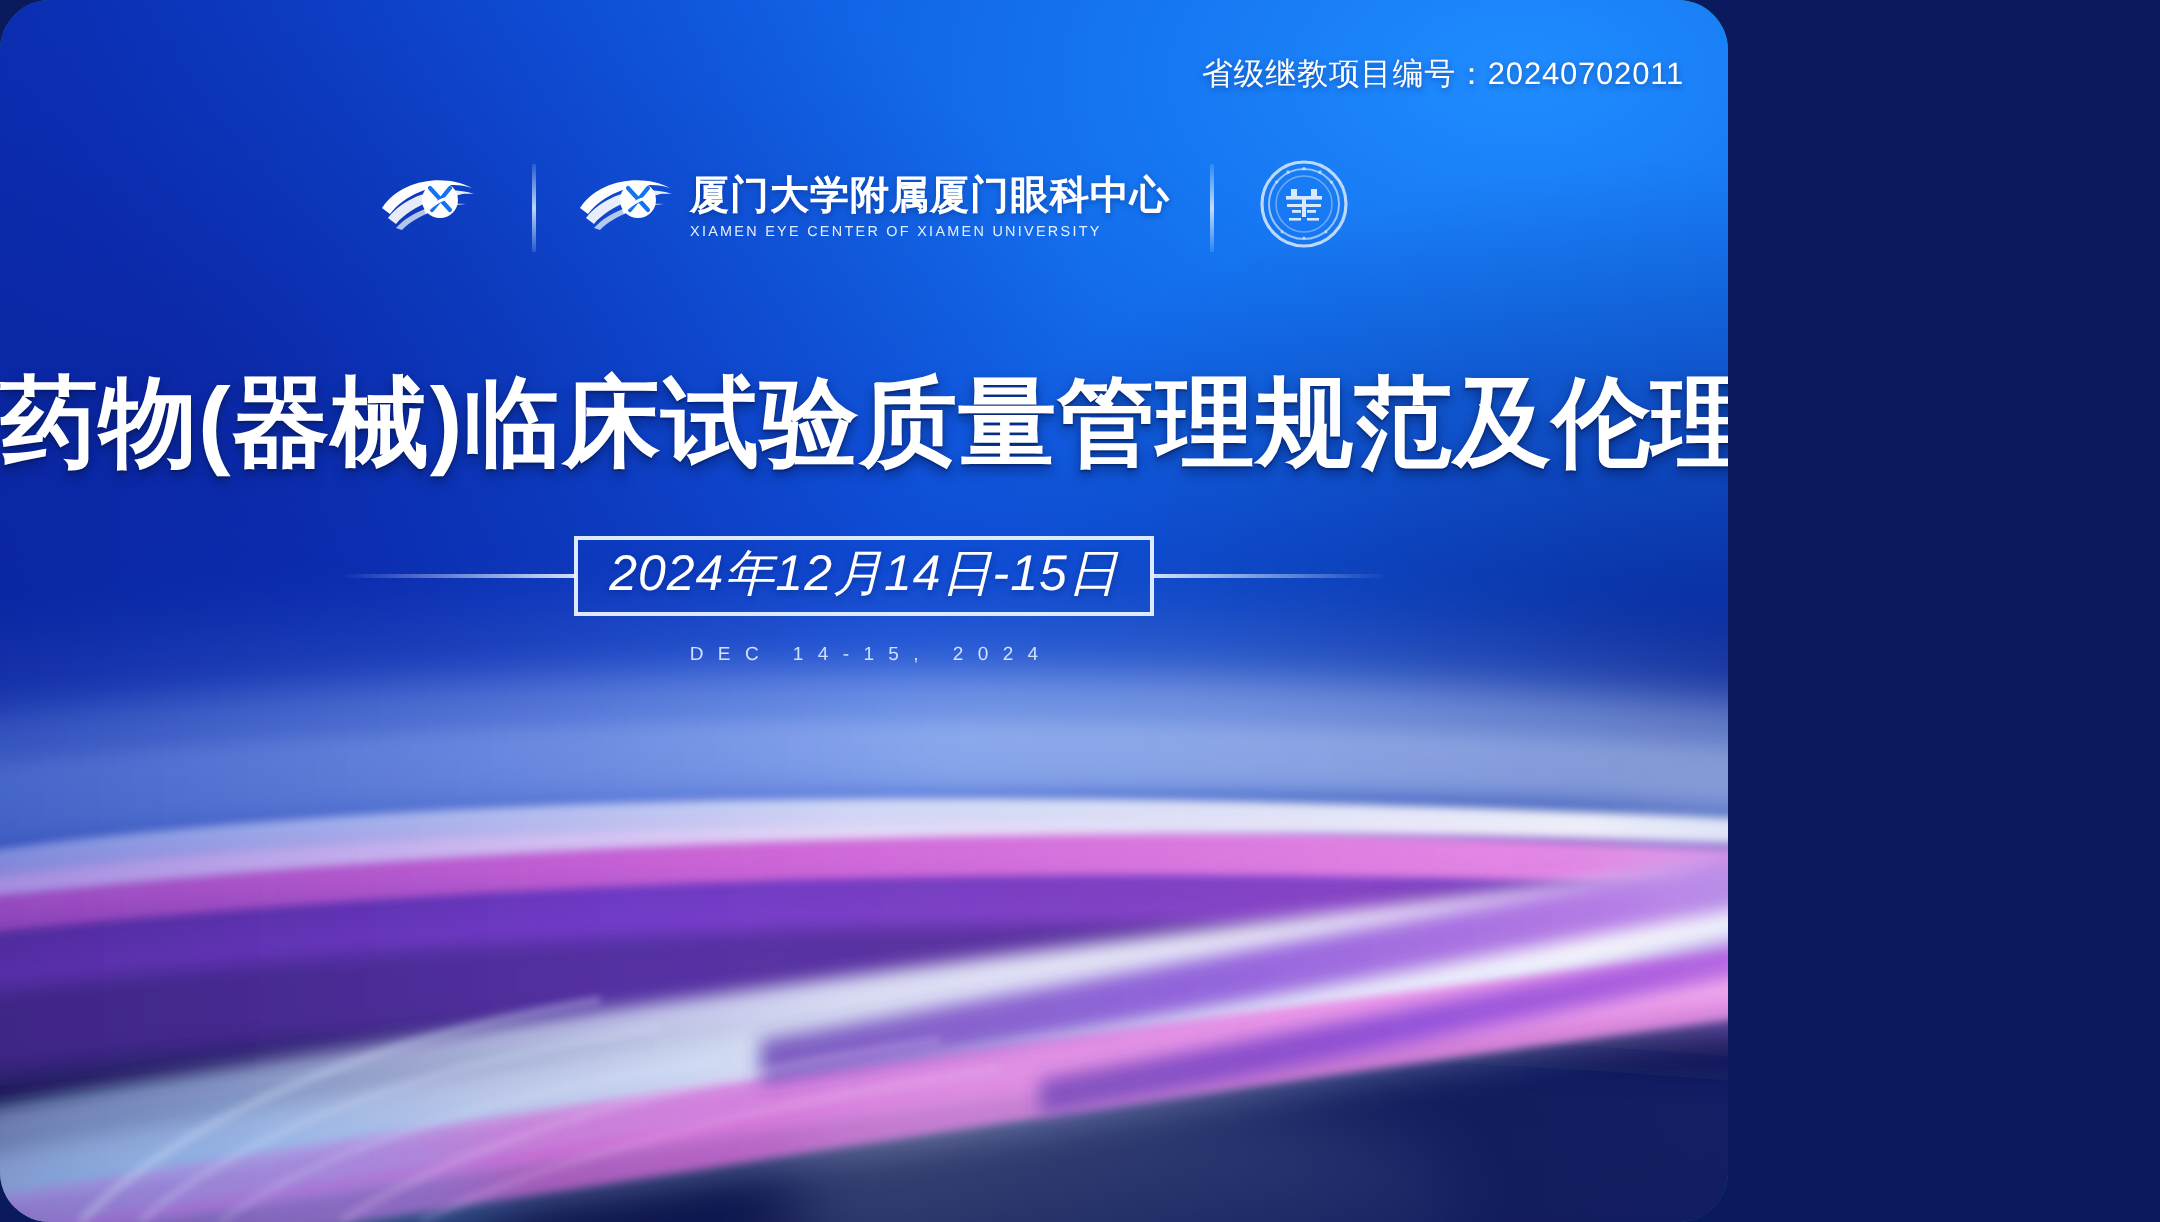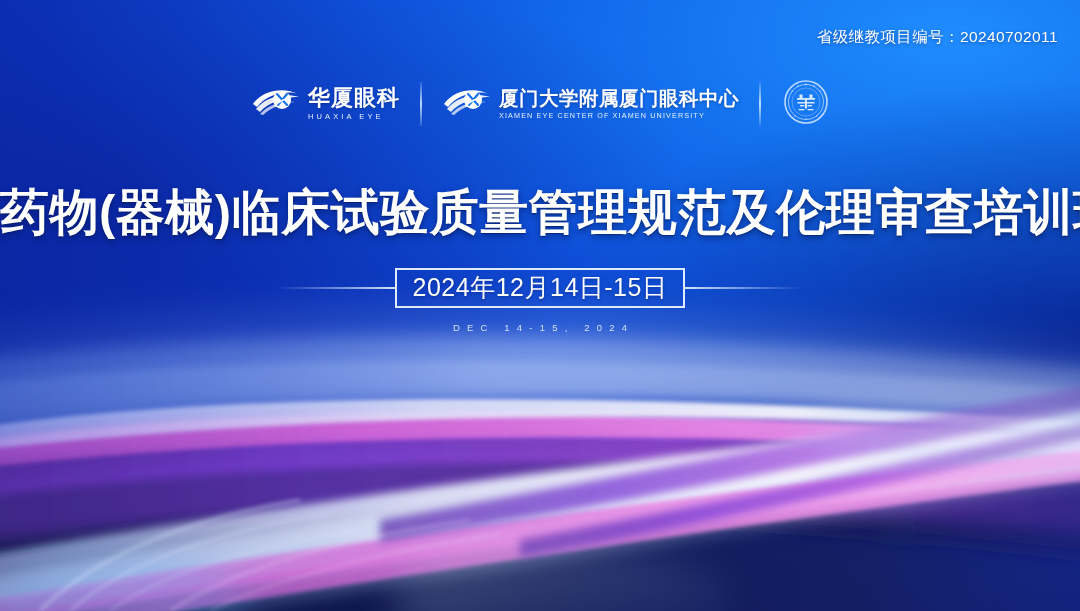--- a/index.html
+++ b/index.html
@@ -1,22 +1,23 @@
 <!DOCTYPE html>
 <html><head>
 <meta charset="utf-8">
 <style>
   html,body{margin:0;padding:0;background:#0a1a5c;}
   body{font-family:"Liberation Sans","DejaVu Sans",sans-serif;}
 
   #poster{
     position:relative;
-    width:1080px;height:611px;
+    width:864px;height:611px;
     overflow:hidden;
     background:#15803d;
+    border-radius:25px;
   }
 
   
   .bg-base{
     position:absolute;inset:0;
     background:
       radial-gradient(120% 100% at 88% 6%, #1f8cff 0%, #1472ef 22%, #0f53dd 46%, #0c33ba 70%, #0a2196 100%);
   }
   .bg-deep{
     position:absolute;inset:0;
@@ -108,20 +109,21 @@
     margin:0 -1px;
   }
   .date-cn{
     color:#ffffff;
     font-size:25px;
     font-weight:400;
     letter-spacing:.5px;
     line-height:1.05;
     white-space:nowrap;
     text-shadow:0 1px 3px rgba(0,25,90,.4);
+    font-style:italic;
   }
   .date-en{
     margin-top:14px;
     color:#cfe2ff;
     font-size:9.5px;
     letter-spacing:7.2px;
     text-indent:7.2px;
     white-space:nowrap;
   }
 </style>
@@ -267,24 +269,20 @@
     <div class="logo logo-a">
       <span class="eye-mark">
         <svg width="50" height="34" viewBox="0 0 50 34">
           <path d="M2 19 C12 4 34 2 47 9 C36 5 16 9 6 22 Z" fill="#ffffff"></path>
           <path d="M5 24 C16 10 36 8 48 12 C38 11 18 16 9 27 Z" fill="#ffffff" opacity=".9"></path>
           <path d="M9 29 C18 19 32 16 44 17 C33 18 20 22 12 30 Z" fill="#ffffff" opacity=".7"></path>
           <circle cx="31" cy="15" r="9" fill="#ffffff"></circle>
           <path d="M26 9 L36 20 M36 9 L27 20" stroke="#1472ef" stroke-width="2.1" fill="none" stroke-linecap="round"></path>
           <path d="M23 20 C28 15 36 12 42 12 C35 14 28 17 24 22 Z" fill="#ffffff"></path>
         </svg>
-      </span>
-      <span class="logo-text">
-        <span class="logo-cn">华厦眼科</span>
-        <span class="logo-en">HUAXIA EYE</span>
       </span>
     </div>
 
     <span class="divider"></span>
 
     <div class="logo logo-b">
       <span class="eye-mark">
         <svg width="50" height="34" viewBox="0 0 50 34">
           <path d="M2 19 C12 4 34 2 47 9 C36 5 16 9 6 22 Z" fill="#ffffff"></path>
           <path d="M5 24 C16 10 36 8 48 12 C38 11 18 16 9 27 Z" fill="#ffffff" opacity=".9"></path>

